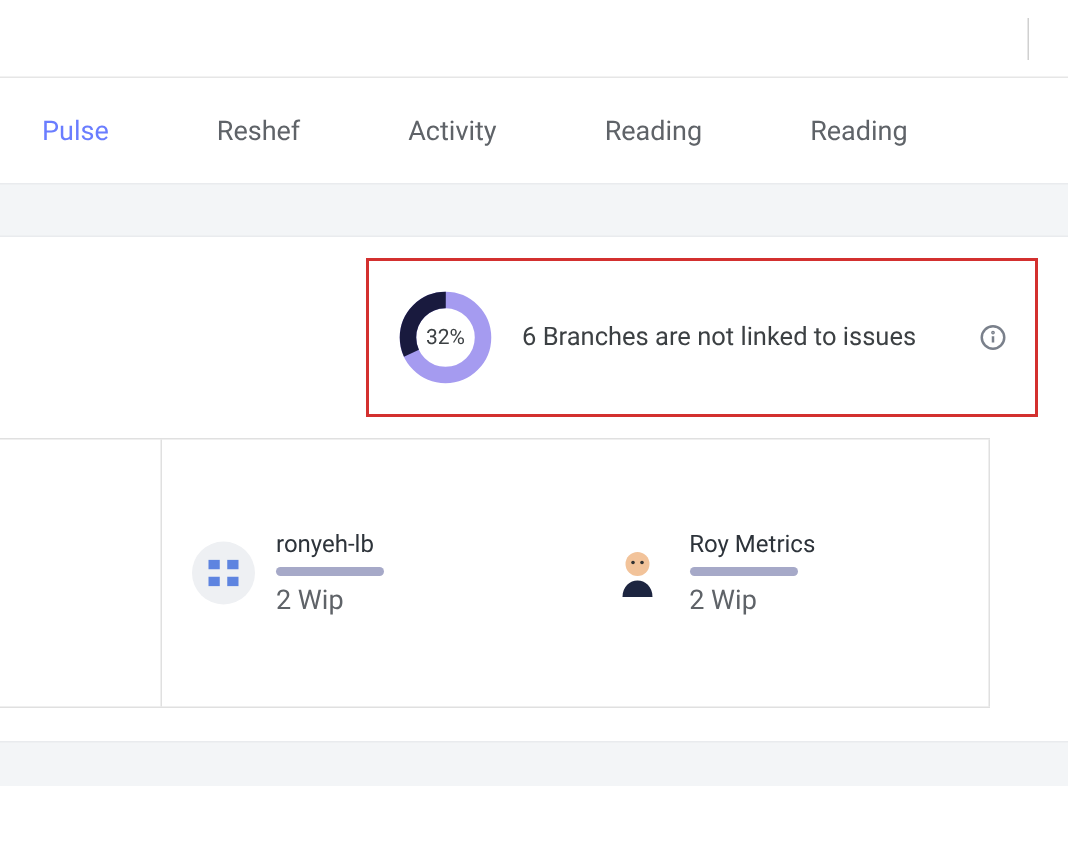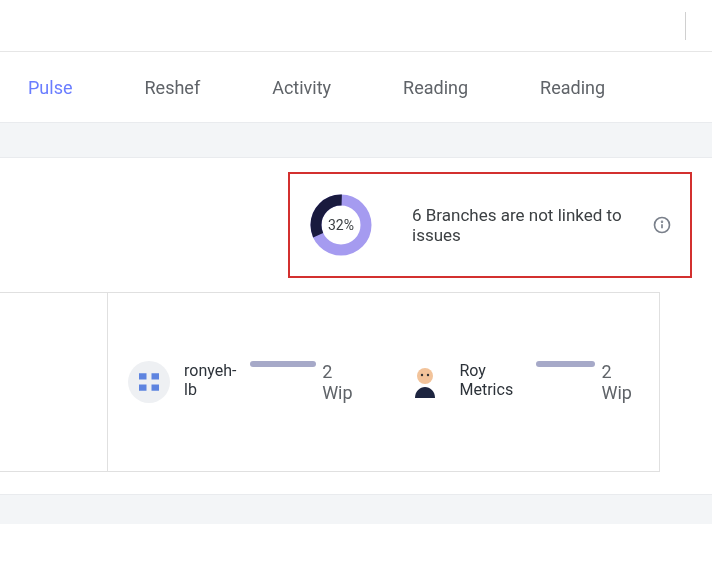--- a/index.html
+++ b/index.html
@@ -59,21 +59,21 @@
     border-bottom: 1px solid #e9ebee;
   }
 
   
   .insight-row {
     display: flex;
     justify-content: flex-end;
     padding: 14px 20px 14px 0;
   }
   .insight-card {
-    width: 404px;
+    width: 448px;
     height: 106px;
     border: 2px solid #d3302f;
     display: flex;
     align-items: center;
     padding: 0 18px;
     gap: 18px;
     background: #fff;
   }
   .donut-wrap {
     position: relative;
@@ -86,21 +86,20 @@
     display: flex;
     align-items: center;
     justify-content: center;
     font-size: 14px;
     color: #3c4043;
   }
   .insight-text {
     font-size: 17px;
     color: #3c4043;
     flex: 1;
-    margin-left: 20px;
   }
   .info-icon {
     color: #7a808b;
     display: flex;
   }
 
   
   .people-section {
     height: 180px;
     border-top: 1px solid #e0e0e0;
@@ -138,21 +137,21 @@
     width: 42px;
     height: 42px;
     border-radius: 50%;
     flex-shrink: 0;
     display: flex;
     align-items: center;
     justify-content: center;
   }
   .person-meta {
     display: flex;
-    flex-direction: row;
+    flex-direction: column;
     gap: 6px;
   }
   .person-name {
     font-size: 16px;
     color: #2d333a;
   }
   .person-bar {
     width: 72px;
     height: 6px;
     border-radius: 3px;

